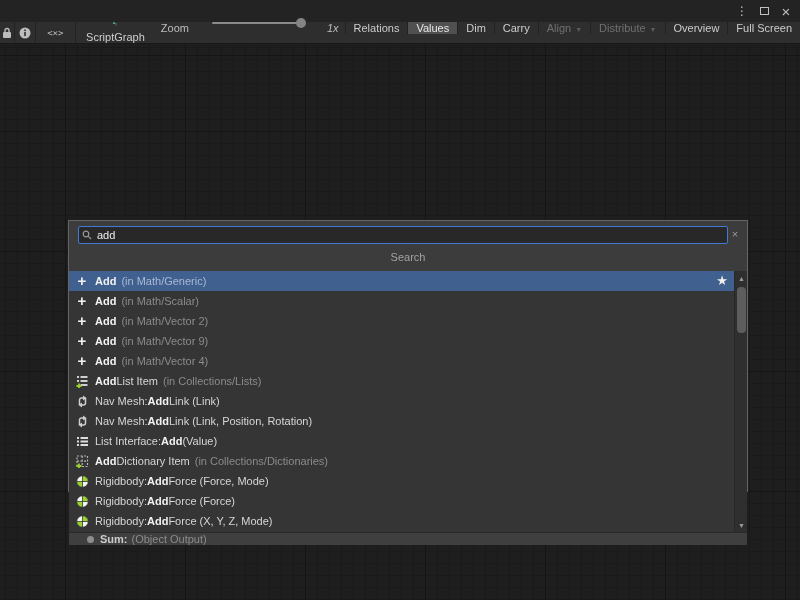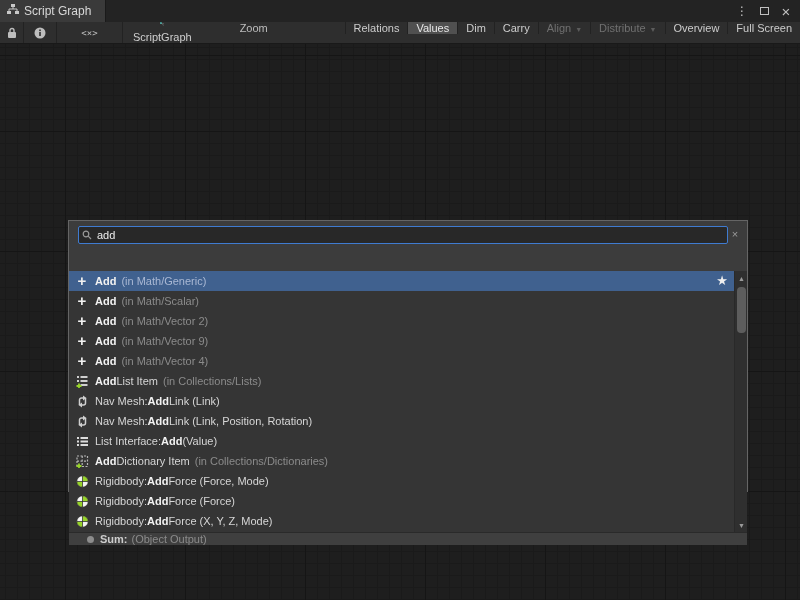--- a/index.html
+++ b/index.html
@@ -22,21 +22,21 @@
     font-size:12px; cursor:default; }
   .maximize-glyph { width:9px; height:8px; border:1.5px solid #c0c0c0; }
 
   
   .toolbar { position:absolute; left:0; top:22px; width:800px; height:22px;
     background:#2e2e2e; border-bottom:1px solid #191919; display:flex; align-items:stretch;
     color:#c4c4c4; }
   .tb-icon-btn { display:flex; align-items:center; justify-content:center;
     border-right:1px solid #222; }
   .graph-label { display:flex; align-items:center; gap:5px; padding:0 10px 0 10px; color:#cfcfcf;flex-direction:column; }
-  .zoom-wrap { display:flex; align-items:center; gap:23px; padding:0 6px;flex-direction:column; }
+  .zoom-wrap { display:flex; align-items:flex-start; gap:23px; padding:0 6px; }
   .zoom-track { position:relative; width:92px; height:2px; background:#8a8a8a; border-radius:1px; }
   .zoom-handle { position:absolute; right:-2px; top:-4px; width:10px; height:10px;
     border-radius:50%; background:#848484; }
   .tb-buttons { display:flex; align-items:flex-start; margin-left:auto; }
   .tb-btn { display:flex; align-items:center; gap:4px; padding:0 8px;
     border-left:1px solid #222; white-space:nowrap; color:#cccccc; }
   .tb-btn.active { background:#505050; color:#e8e8e8; }
   .tb-btn.disabled { color:#707070; }
   .dd-arrow { font-size:7px; color:#8a8a8a; transform:translateY(1px); }
   .tb-btn.disabled .dd-arrow { color:#5c5c5c; }
@@ -94,31 +94,20 @@
   .footer-dot { width:7px; height:7px; border-radius:50%; background:#8d8d8d; flex:none; }
   .footer-bold { font-weight:bold; color:#cdcdcd; }
   .footer-dim { color:#8b8b8b; margin-left:4px; }
 </style>
 </head>
 <body>
 
 <div class="window">
 
   <div class="titlebar">
-    <div class="tab">
-      <span>
-        <svg width="12" height="11" viewBox="0 0 12 11">
-          <rect x="4" y="0" width="4" height="3" fill="#c8c8c8"></rect>
-          <rect x="0" y="7" width="4" height="3" fill="#c8c8c8"></rect>
-          <rect x="8" y="7" width="4" height="3" fill="#c8c8c8"></rect>
-          <path d="M6 3v2M2 7V5h8v2" stroke="#c8c8c8" fill="none"></path>
-        </svg>
-      </span>
-      <span>Script Graph</span>
-    </div>
     <div class="titlebar-spacer"></div>
     <div class="win-controls">
       <span class="win-btn">⋮</span>
       <span class="win-btn">
           <span class="maximize-glyph"></span>
         </span>
       <span class="win-btn" style="font-size:15px;">×</span>
     </div>
   </div>
 
@@ -191,20 +180,21 @@
   <div class="canvas"></div>
 
   <div class="finder">
     <div class="finder-top">
       <input class="search-input" type="text" value="add" style="">
       <svg class="search-glass" viewBox="0 0 10 10">
         <circle cx="4" cy="4" r="2.8" stroke="#9a9a9a" stroke-width="1.2" fill="none"></circle>
         <path d="M6.2 6.2L9 9" stroke="#9a9a9a" stroke-width="1.2"></path>
       </svg>
       <span class="finder-close">×</span>
+      <div class="finder-header">Search</div>
     </div>
 
     <div class="finder-list">
       <div class="rows" id="finder-rows">
           <div class="frow selected">
     <span class="ficon">
               <span class="plus-glyph">+</span>
             </span>
     <span class="seg-bold">Add</span>
             <span class="seg-dim">(in Math/Generic)</span>

